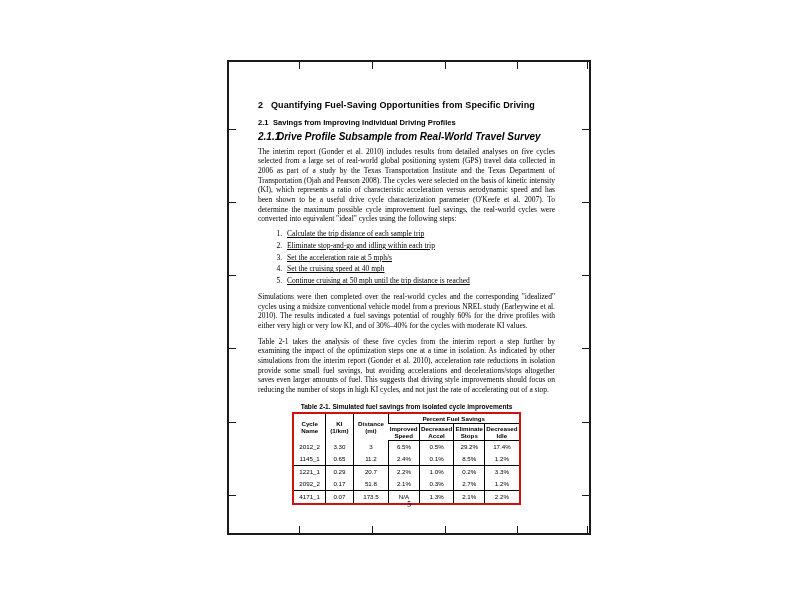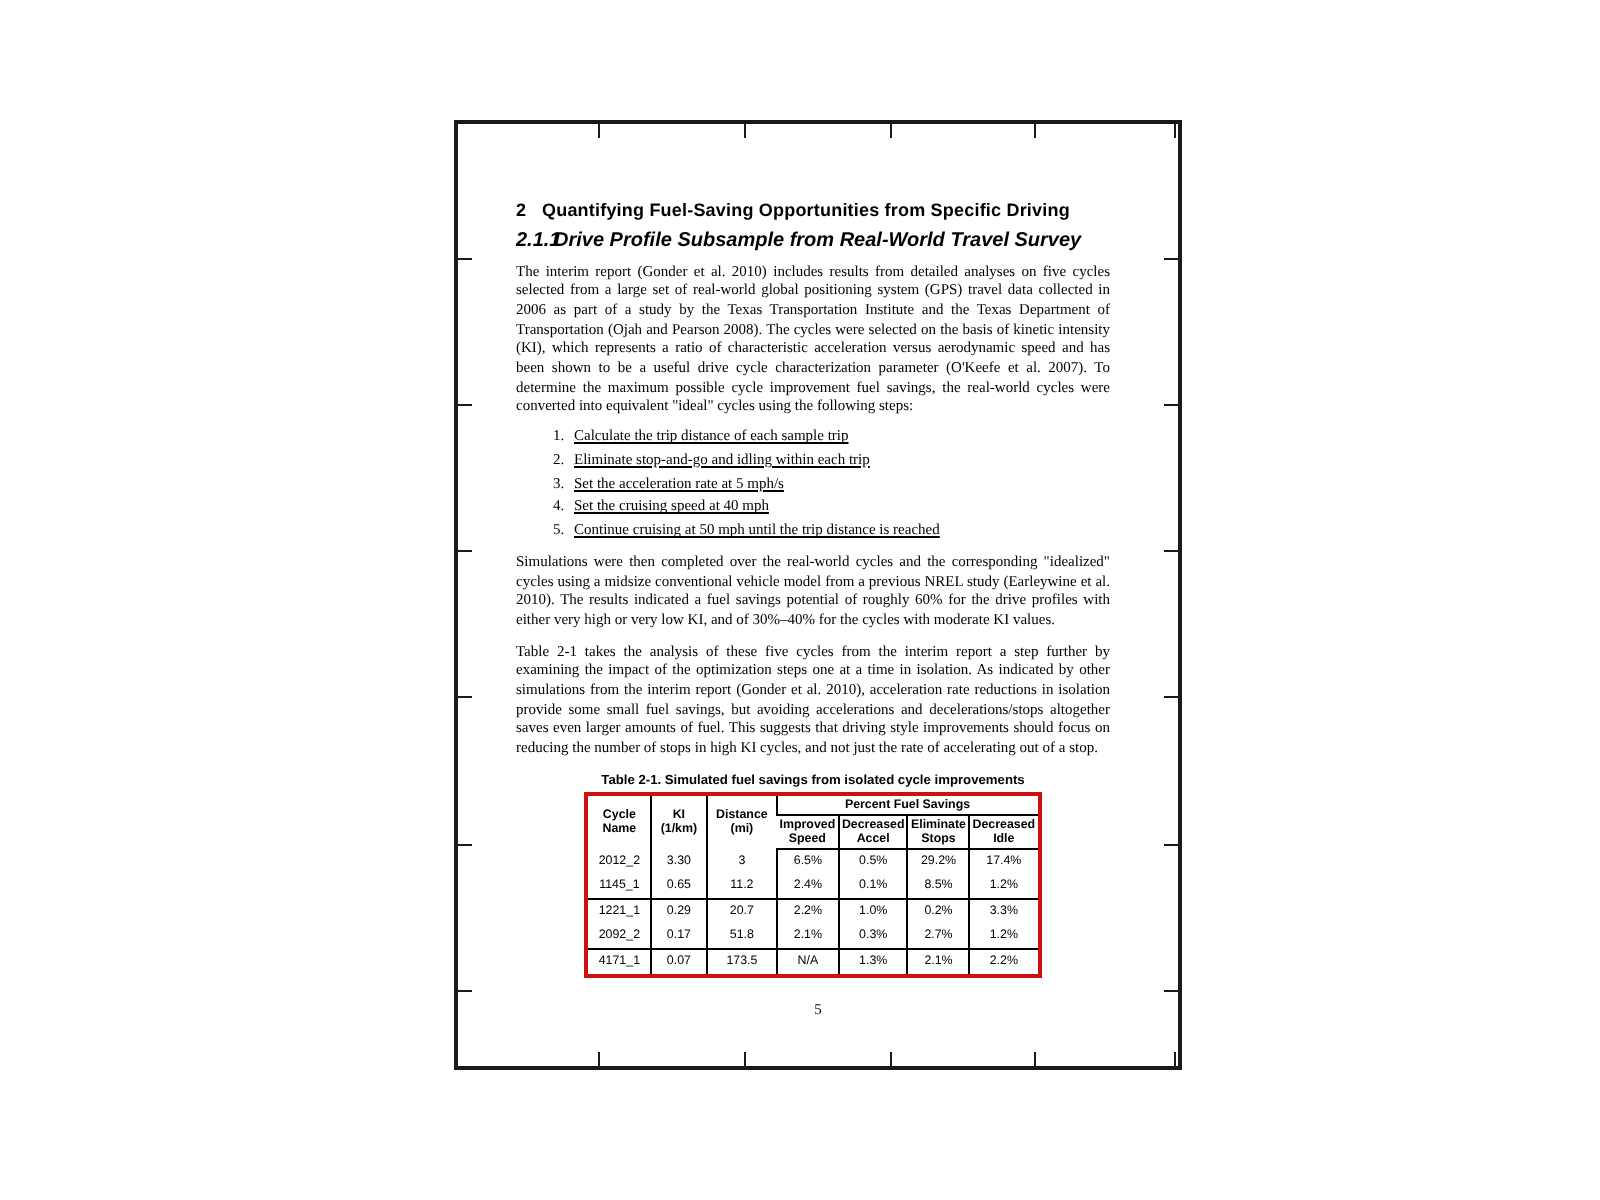--- a/index.html
+++ b/index.html
@@ -65,20 +65,24 @@
 <div class="page">
   <div class="content">
 
     <div class="h1">
       <span class="num">2</span>
       <span class="lines">
         <span style="display: block;">Quantifying Fuel-Saving Opportunities from Specific Driving</span>
       </span>
     </div>
 
+    <div class="h2">
+      <span class="num">2.1</span>
+      <span>Savings from Improving Individual Driving Profiles</span>
+    </div>
 
     <div class="h3">
       <span class="num">2.1.1</span>
       <span>Drive Profile Subsample from Real-World Travel Survey</span>
     </div>
 
     <div class="para">The interim report (Gonder et al. 2010) includes results from detailed analyses on five cycles selected from a large set of real-world global positioning system (GPS) travel data collected in 2006 as part of a study by the Texas Transportation Institute and the Texas Department of Transportation (Ojah and Pearson 2008). The cycles were selected on the basis of kinetic intensity (KI), which represents a ratio of characteristic acceleration versus aerodynamic speed and has been shown to be a useful drive cycle characterization parameter (O'Keefe et al. 2007). To determine the maximum possible cycle improvement fuel savings, the real-world cycles were converted into equivalent "ideal" cycles using the following steps:</div>
 
     <ol class="steps">
       <li>Calculate the trip distance of each sample trip</li>

